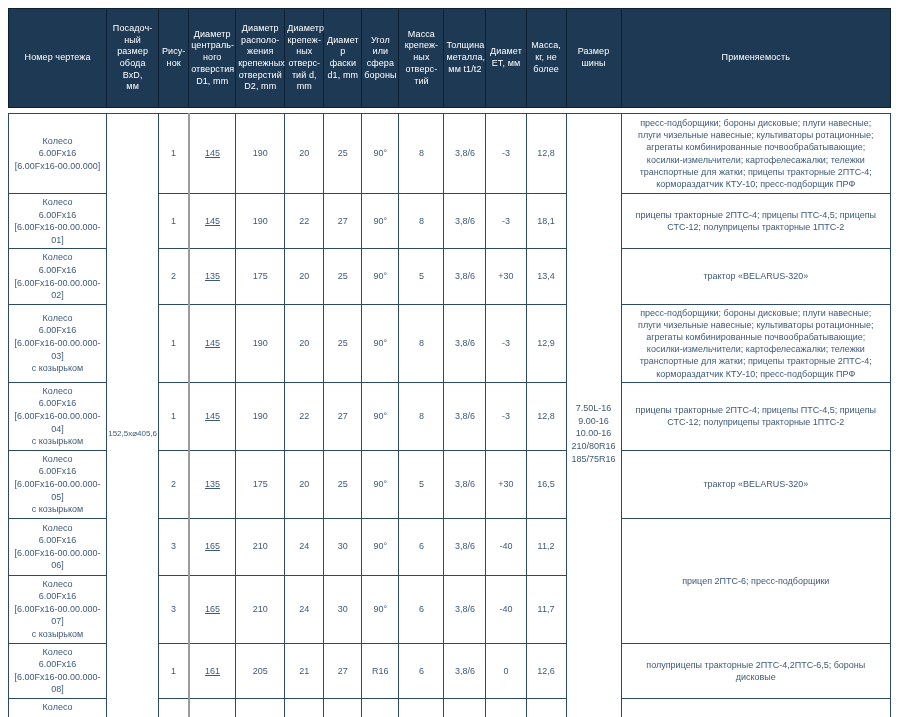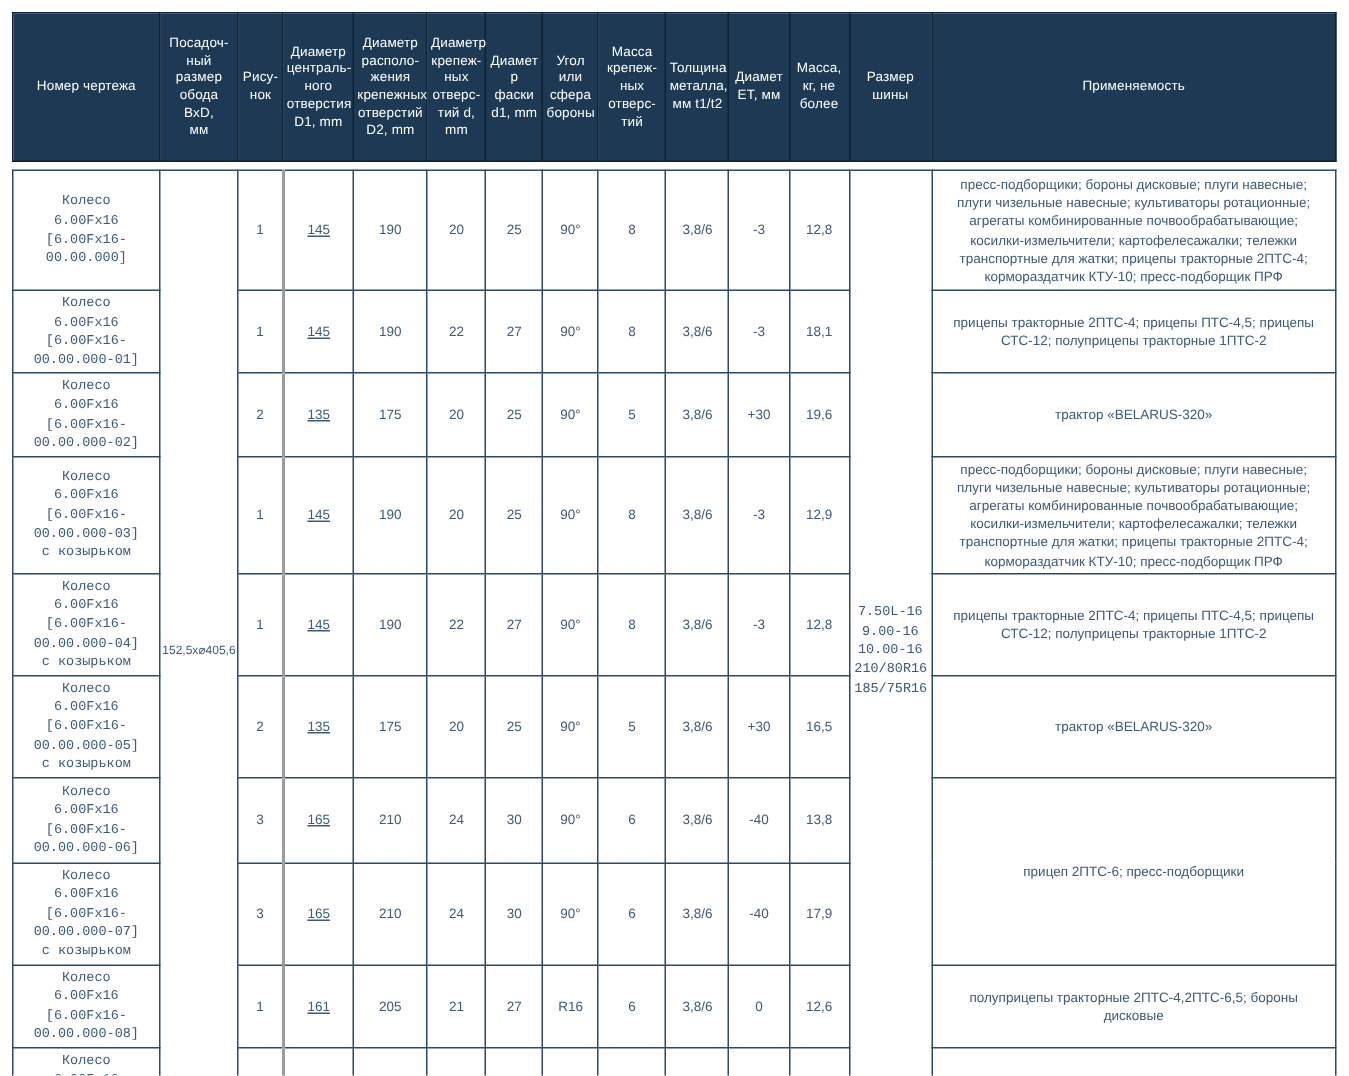--- a/index.html
+++ b/index.html
@@ -39,21 +39,21 @@
   .body-table td{
     border:1px solid var(--border-dark);
     color:var(--body-text);
     font-size:9px;
     line-height:1.4;
     text-align:center;
     vertical-align:middle;
     padding:2px 3px;
     box-sizing:border-box;
   }
-  .body-table td.pre{white-space:pre-line;font-family:Liberation Mono, monospace;}
+  .body-table td.pre{white-space:pre-line;}
   .body-table td.gray-left{border-left:2px solid var(--border-gray);text-decoration:underline;}
   .body-table td.rim{font-size:8px;padding:2px 0;}
   .body-table td.app{font-size:9px;line-height:1.35;padding:2px 8px;}
 </style>
 </head>
 <body>
 
 <div class="wrap">
   <table class="hdr-table">
     <colgroup>
@@ -187,21 +187,21 @@
 [6.00Fx16-00.00.000-02]</td>
           <td>2</td>
           <td class="gray-left">135</td>
           <td>175</td>
           <td>20</td>
           <td>25</td>
           <td>90°</td>
           <td>5</td>
           <td>3,8/6</td>
           <td>+30</td>
-          <td>19,6</td>
+          <td>13,4</td>
           <td class="app">трактор «BELARUS-320»</td>
         </tr>
         <tr style="height: 78px;">
           <td class="pre">Колесо
 6.00Fx16
 [6.00Fx16-00.00.000-03]
 с козырьком</td>
           <td>1</td>
           <td class="gray-left">145</td>
           <td>190</td>
@@ -254,38 +254,38 @@
 [6.00Fx16-00.00.000-06]</td>
           <td>3</td>
           <td class="gray-left">165</td>
           <td>210</td>
           <td>24</td>
           <td>30</td>
           <td>90°</td>
           <td>6</td>
           <td>3,8/6</td>
           <td>-40</td>
-          <td>13,8</td>
+          <td>11,2</td>
           <td class="app" rowspan="2">прицеп 2ПТС-6; пресс-подборщики</td>
         </tr>
         <tr style="height: 57px;">
           <td class="pre">Колесо
 6.00Fx16
 [6.00Fx16-00.00.000-07]
 с козырьком</td>
           <td>3</td>
           <td class="gray-left">165</td>
           <td>210</td>
           <td>24</td>
           <td>30</td>
           <td>90°</td>
           <td>6</td>
           <td>3,8/6</td>
           <td>-40</td>
-          <td>17,9</td>
+          <td>11,7</td>
         </tr>
         <tr style="height: 47px;">
           <td class="pre">Колесо
 6.00Fx16
 [6.00Fx16-00.00.000-08]</td>
           <td>1</td>
           <td class="gray-left">161</td>
           <td>205</td>
           <td>21</td>
           <td>27</td>

